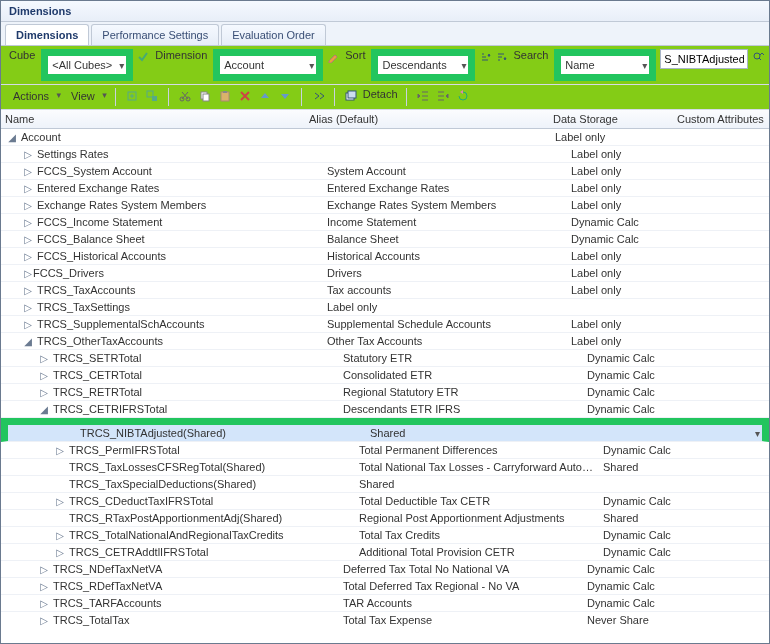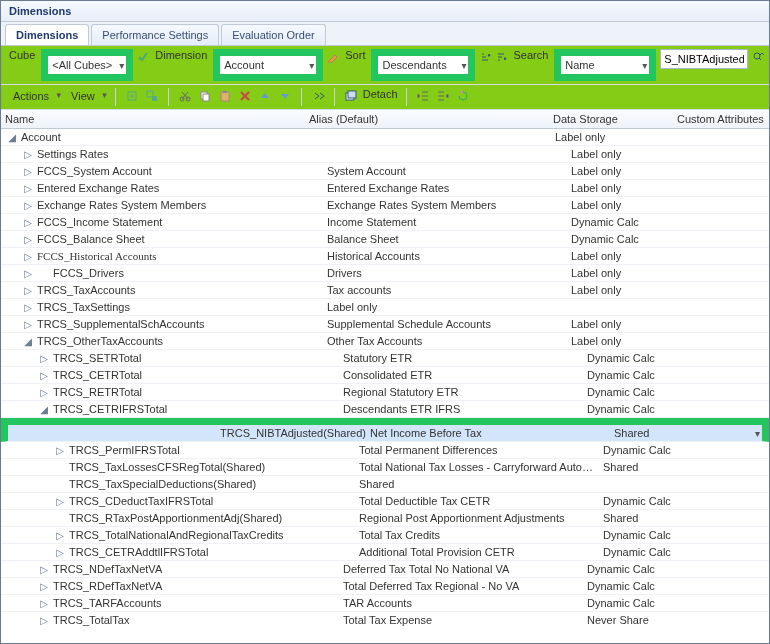--- a/index.html
+++ b/index.html
@@ -239,30 +239,30 @@
           <span class="tg">▷</span>
           <span style="margin-left: 4px;">FCCS_Balance Sheet</span>
         </div>
         <div class="c2">Balance Sheet</div>
         <div class="c3">Dynamic Calc</div>
         <div class="c4"></div>
       </div>
       <div class="row">
         <div class="c1" style="padding-left: 22px;">
           <span class="tg">▷</span>
-          <span style="margin-left: 4px; font-family: Liberation Serif, serif;">FCCS_Historical Accounts</span>
+          <span style="margin-left: 4px;">FCCS_Historical Accounts</span>
         </div>
         <div class="c2">Historical Accounts</div>
         <div class="c3">Label only</div>
         <div class="c4"></div>
       </div>
       <div class="row">
         <div class="c1" style="padding-left: 22px;">
           <span class="tg">▷</span>
-          <span style="margin-left: 20px; text-align: center;">FCCS_Drivers</span>
+          <span style="margin-left: 0; text-align: center;">FCCS_Drivers</span>
         </div>
         <div class="c2">Drivers</div>
         <div class="c3">Label only</div>
         <div class="c4"></div>
       </div>
       <div class="row">
         <div class="c1" style="padding-left: 22px;">
           <span class="tg">▷</span>
           <span style="margin-left: 4px;">TRCS_TaxAccounts</span>
         </div>
@@ -326,25 +326,24 @@
       <div class="row">
         <div class="c1" style="padding-left: 38px;">
           <span class="tg">◢</span>
           <span style="margin-left: 4px;">TRCS_CETRIFRSTotal</span>
         </div>
         <div class="c2">Descendants ETR IFRS</div>
         <div class="c3">Dynamic Calc</div>
         <div class="c4"></div>
       </div>
       <div class="row sel">
-        <div class="c1" style="padding-left: 54px; justify-content: flex-end;">
+        <div class="c1" style="padding-left: 54px;">
           <span class="tg"></span>
           <span style="margin-left: 4px;">TRCS_NIBTAdjusted(Shared)</span>
         </div>
-        <div class="c2">Net Income Before Tax</div>
         <div class="c3">Shared</div>
         <div class="c4"></div>
       </div>
       <div class="row">
         <div class="c1" style="padding-left: 54px;">
           <span class="tg">▷</span>
           <span style="margin-left: 4px;">TRCS_PermIFRSTotal</span>
         </div>
         <div class="c2">Total Permanent Differences</div>
         <div class="c3">Dynamic Calc</div>

